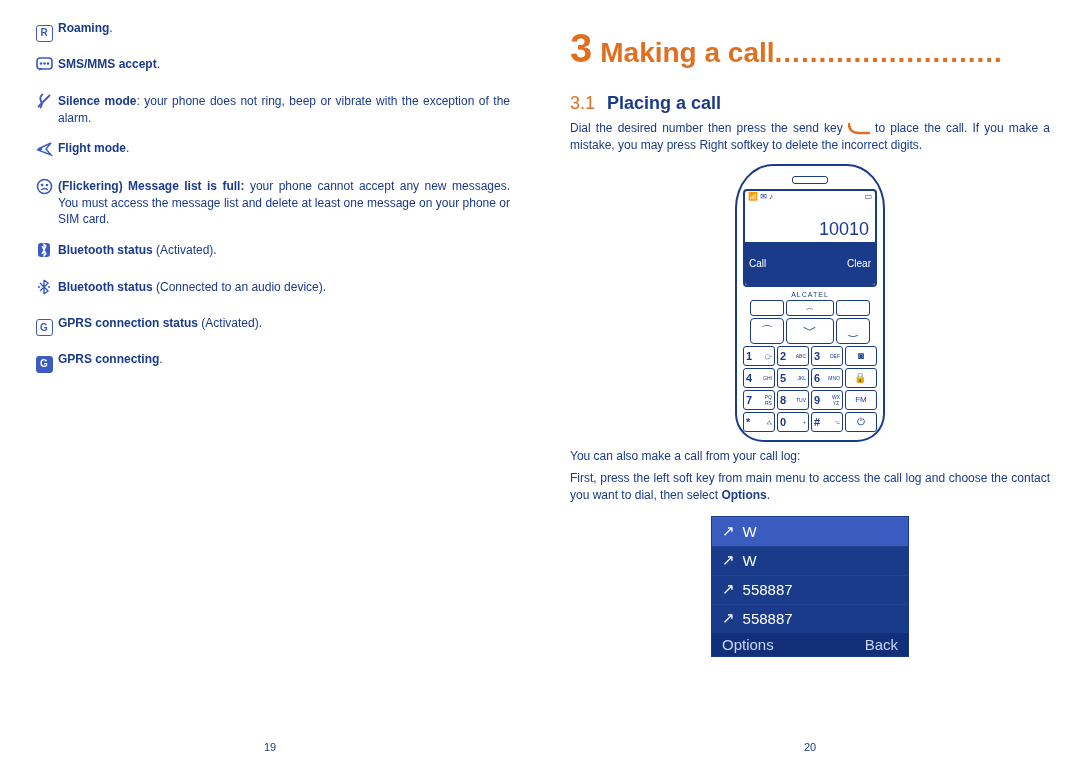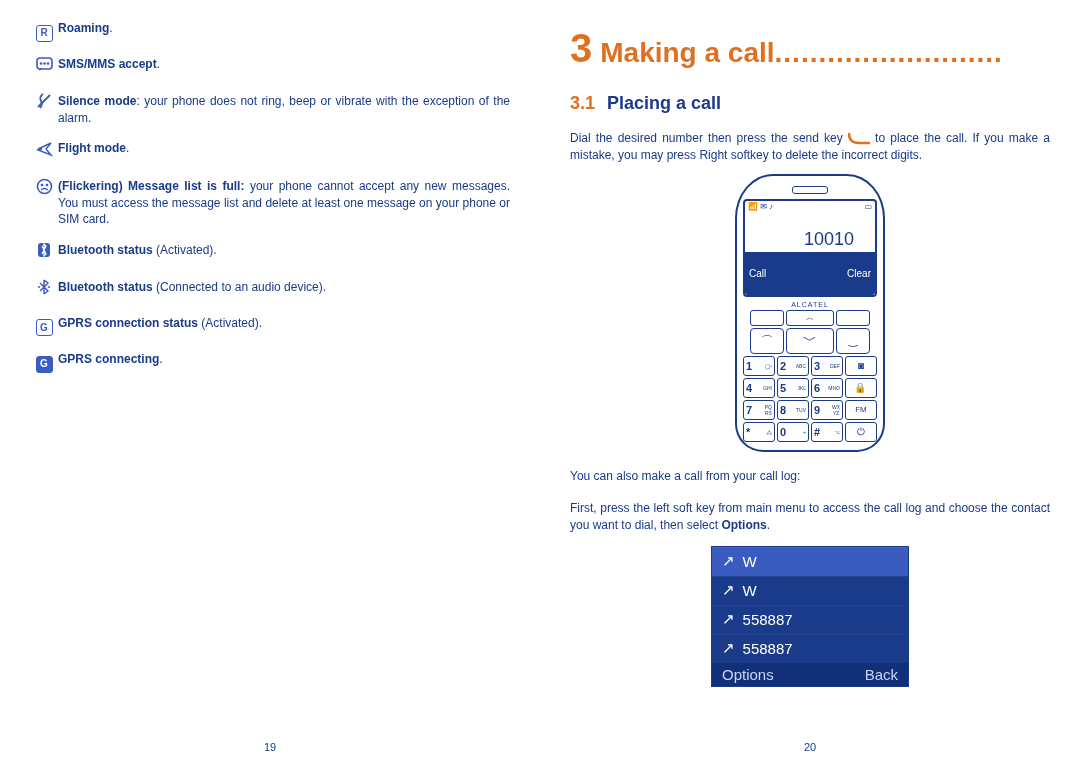--- a/index.html
+++ b/index.html
@@ -71,27 +71,27 @@
     margin-right: 8px;
     font-weight: bold;
   }
   .dots { letter-spacing: 1px; }
   .section-title {
     margin-top: 22px;
     font-size: 18px;
     color: #1a3a8a;
     font-weight: bold;
   }
-  .section-num { color: #e07020; margin-right: 12px; font-weight: bold; }
+  .section-num { color: #e07020; margin-right: 12px; font-weight: normal; }
   .body-text {
     font-size: 12px;
     color: #1a3a8a;
     line-height: 1.4;
     text-align: justify;
-    margin-top: 16px;
+    margin-top: 6px;
   }
   .body-text svg { vertical-align: -3px; }
 
   
   .phone-wrap { text-align: center; margin-top: 10px;}
   .phone {
     display: inline-block;
     border: 2px solid #1a3a8a;
     border-radius: 38px 38px 28px 28px / 44px 44px 28px 28px;
     width: 150px;
@@ -101,21 +101,21 @@
   .phone .speaker {
     width: 34px; height: 6px; border:1.5px solid #1a3a8a; border-radius:3px; margin:0 auto 5px auto;
   }
   .phone .screen {
     border:2px solid #1a3a8a; border-radius:4px; height:94px; margin-bottom:4px;
     display:flex; flex-direction:column;
   }
   .screen .status {
     height:14px; font-size:8px; color:#1a3a8a; display:flex; justify-content:space-between; padding:1px 3px;
   }
-  .screen .number-area { flex:1; display:flex; align-items:flex-end; justify-content:flex-end; padding:0 21px 2px 6px;}
+  .screen .number-area { flex:1; display:flex; align-items:flex-end; justify-content:flex-end; padding:0 6px 2px 6px;}
   .screen .number { font-size:18px; color:#1a3a8a; font-weight:500;}
   .screen .softkeys {
     background:#1a3a8a; color:#fff; display:flex; justify-content:space-between;
     font-size:10px; padding:16px 4px; border-radius:0 0 3px 3px;
   }
   .phone .brand { text-align:center; font-size:7px; letter-spacing:1px; margin:2px 0; color:#1a3a8a;}
   .phone .nav-row { display:flex; justify-content:center; gap:2px; margin-bottom:2px;}
   .phone .nav-btn {
     border:1.5px solid #1a3a8a; border-radius:3px; height:14px; font-size:8px;
     display:flex; align-items:center; justify-content:center; color:#1a3a8a;

